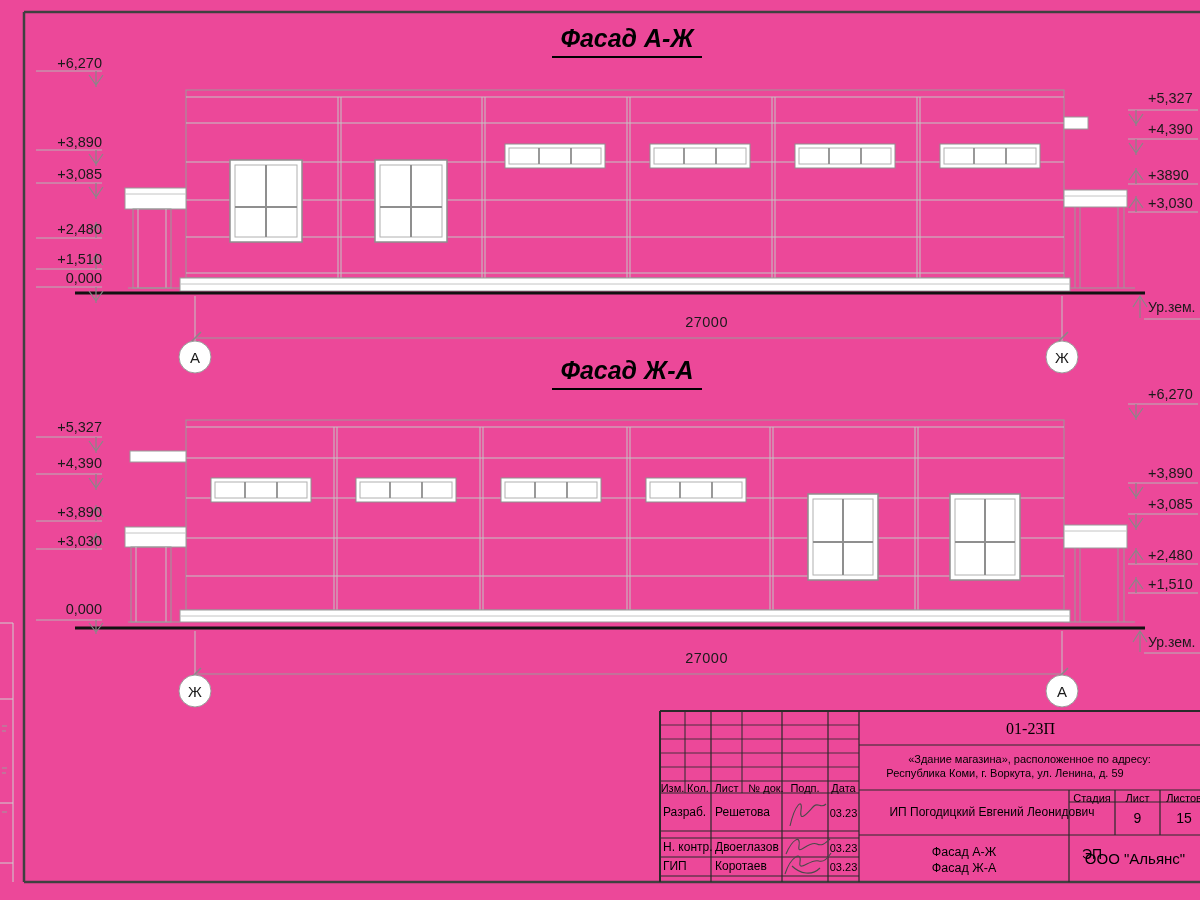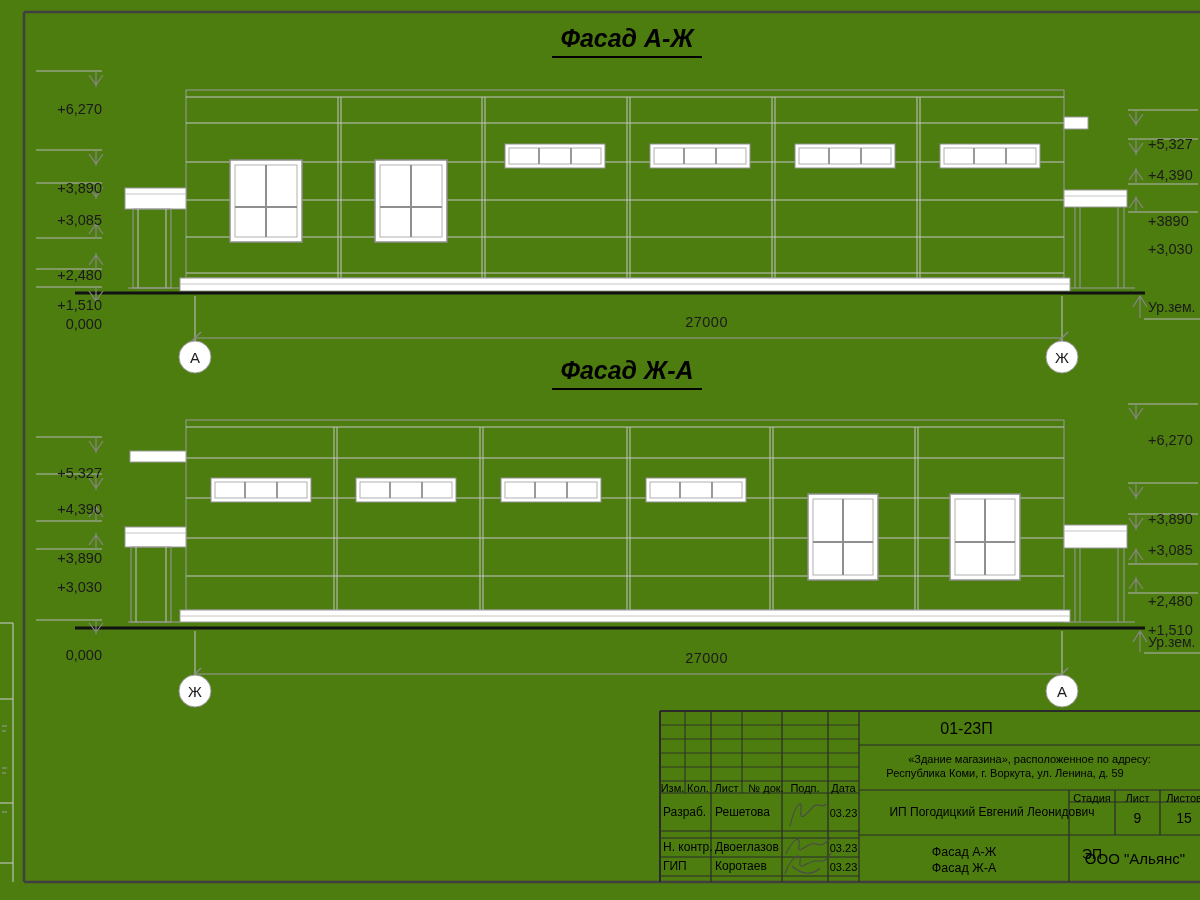--- a/index.html
+++ b/index.html
@@ -1,21 +1,21 @@
 <!DOCTYPE html>
 <html><head>
 <meta charset="utf-8">
 <style>
   html,body{margin:0;padding:0;background:#fff;}
   body{width:1200px;height:900px;overflow:hidden;position:relative;
        font-family:"Liberation Sans",sans-serif;}
-  #sheet{position:absolute;left:0;top:0;width:1200px;height:900px;background:#4d7c0f;}
+  #sheet{position:absolute;left:0;top:0;width:1200px;height:900px;background:#ec4899;}
   svg{position:absolute;left:0;top:0;}
   .lbl{position:absolute;color:#1a1a1a;white-space:nowrap;}
-  .elev{font-size:14.5px;margin-top:46px;}
+  .elev{font-size:14.5px;}
   .elev.l{left:28px;width:74px;text-align:right;}
   .elev.r{left:1148px;width:60px;text-align:left;}
   .urz{font-size:14px;left:1148px;}
   .dim{font-size:14.5px;text-align:right;left:528px;width:200px;letter-spacing:.5px;}
   .axis{font-size:15px;text-align:center;width:32px;}
   .ftitle{left:452px;width:350px;text-align:center;font-size:25px;font-style:italic;font-weight:bold;color:#000;}
   .ftitle span{display:inline-block;border-bottom:2px solid #000;padding:0 8px 3px;}
   .tb{color:#000;}
   .tb.c{text-align:center;}
   .h11{font-size:11px;line-height:12px;}
@@ -274,21 +274,21 @@
 <div class="lbl elev r" style="top:386px;">+6,270</div>
 <div class="lbl elev r" style="top:465px;">+3,890</div>
 <div class="lbl elev r" style="top:496px;">+3,085</div>
 <div class="lbl elev r" style="top:547px;">+2,480</div>
 <div class="lbl elev r" style="top:576px;">+1,510</div>
 <div class="lbl urz" style="top:634px;">Ур.зем.</div>
 <div class="lbl dim" style="top:650px;">27000</div>
 <div class="lbl axis" style="left:179px;top:683px;">Ж</div>
 <div class="lbl axis" style="left:1046px;top:683px;">А</div>
 
-<div class="lbl tb c h16" style="left:821px;top:720px;width:291px;">01-23П</div>
+<div class="lbl tb c h16" style="left:885px;top:720px;width:291px;font-family:Liberation Serif, serif;">01-23П</div>
 <div class="lbl tb c h11" style="left:859px;top:753px;width:341px;">«Здание магазина», расположенное по адресу:</div>
 <div class="lbl tb c h11" style="left:859px;top:767px;width:292px;">Республика Коми, г. Воркута, ул. Ленина, д. 59</div>
 
 <div class="lbl tb c h11" style="left:660px;top:782px;width:25px;">Изм.</div>
 <div class="lbl tb c h11" style="left:685px;top:782px;width:26px;">Кол.</div>
 <div class="lbl tb c h11" style="left:711px;top:782px;width:31px;">Лист</div>
 <div class="lbl tb c h11" style="left:742px;top:782px;width:48px;">№ док.</div>
 <div class="lbl tb c h11" style="left:782px;top:782px;width:46px;">Подп.</div>
 <div class="lbl tb c h11" style="left:828px;top:782px;width:31px;">Дата</div>
 

